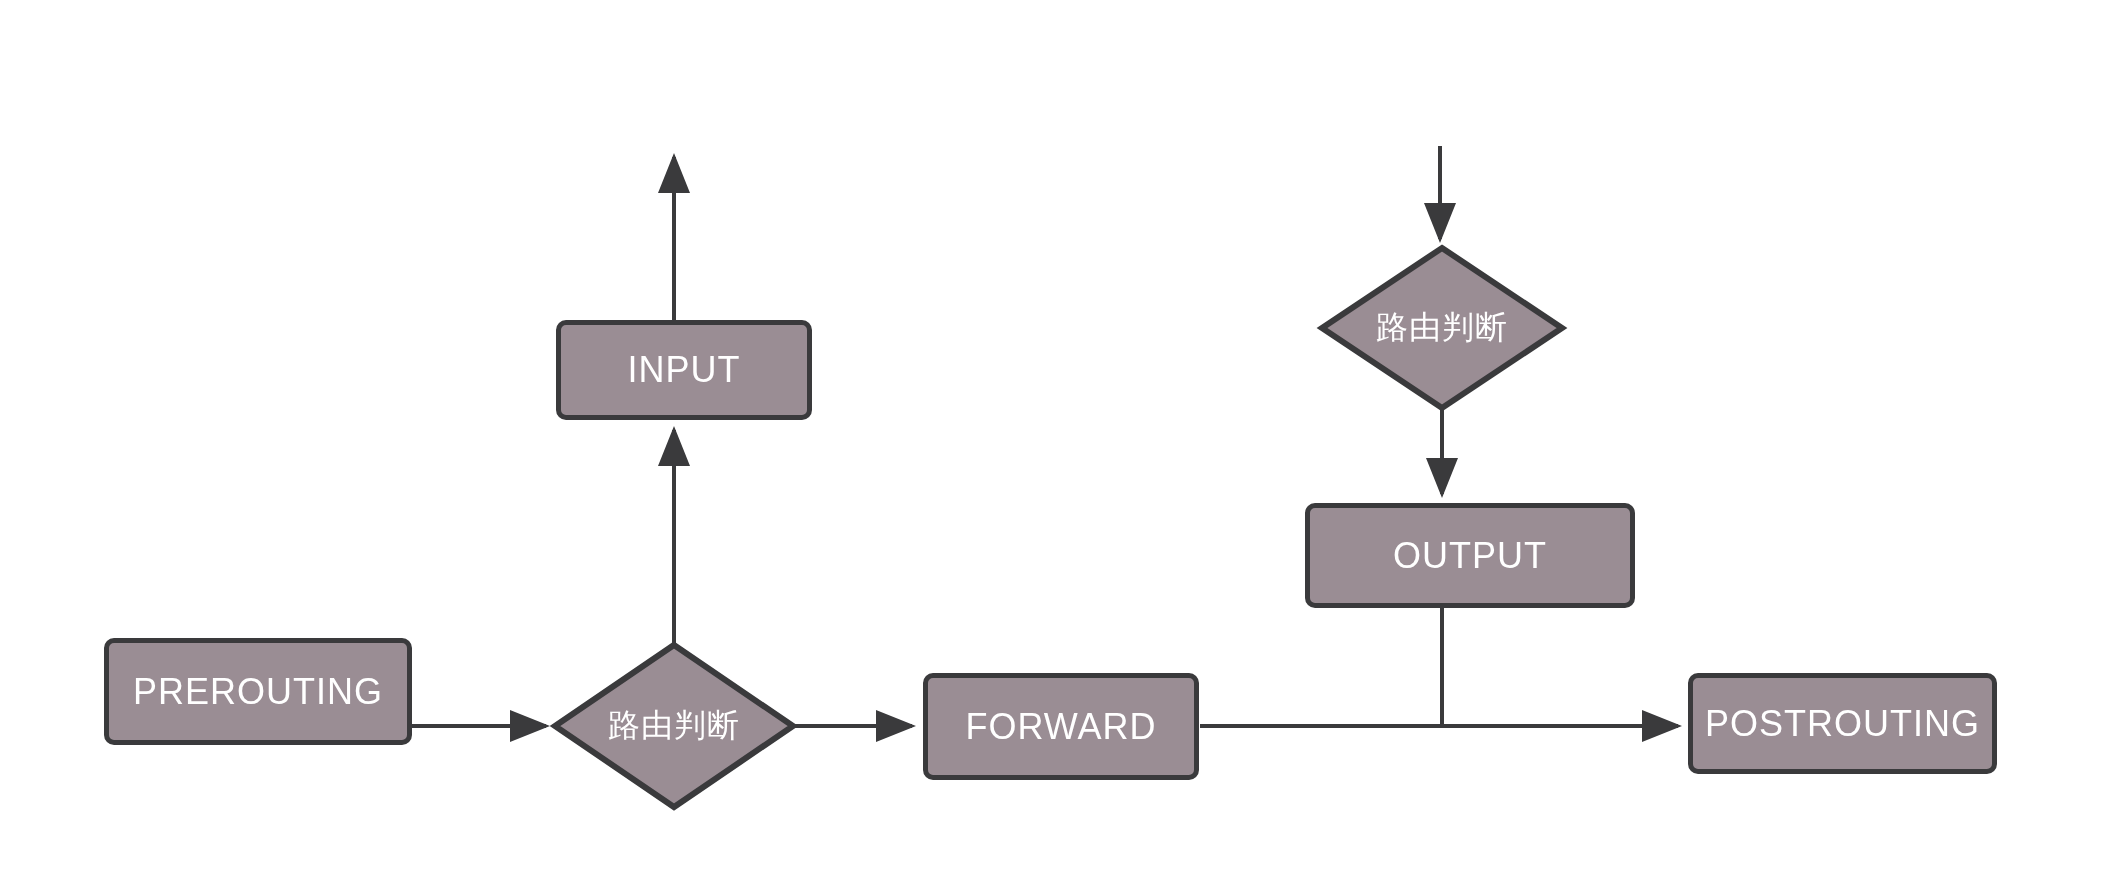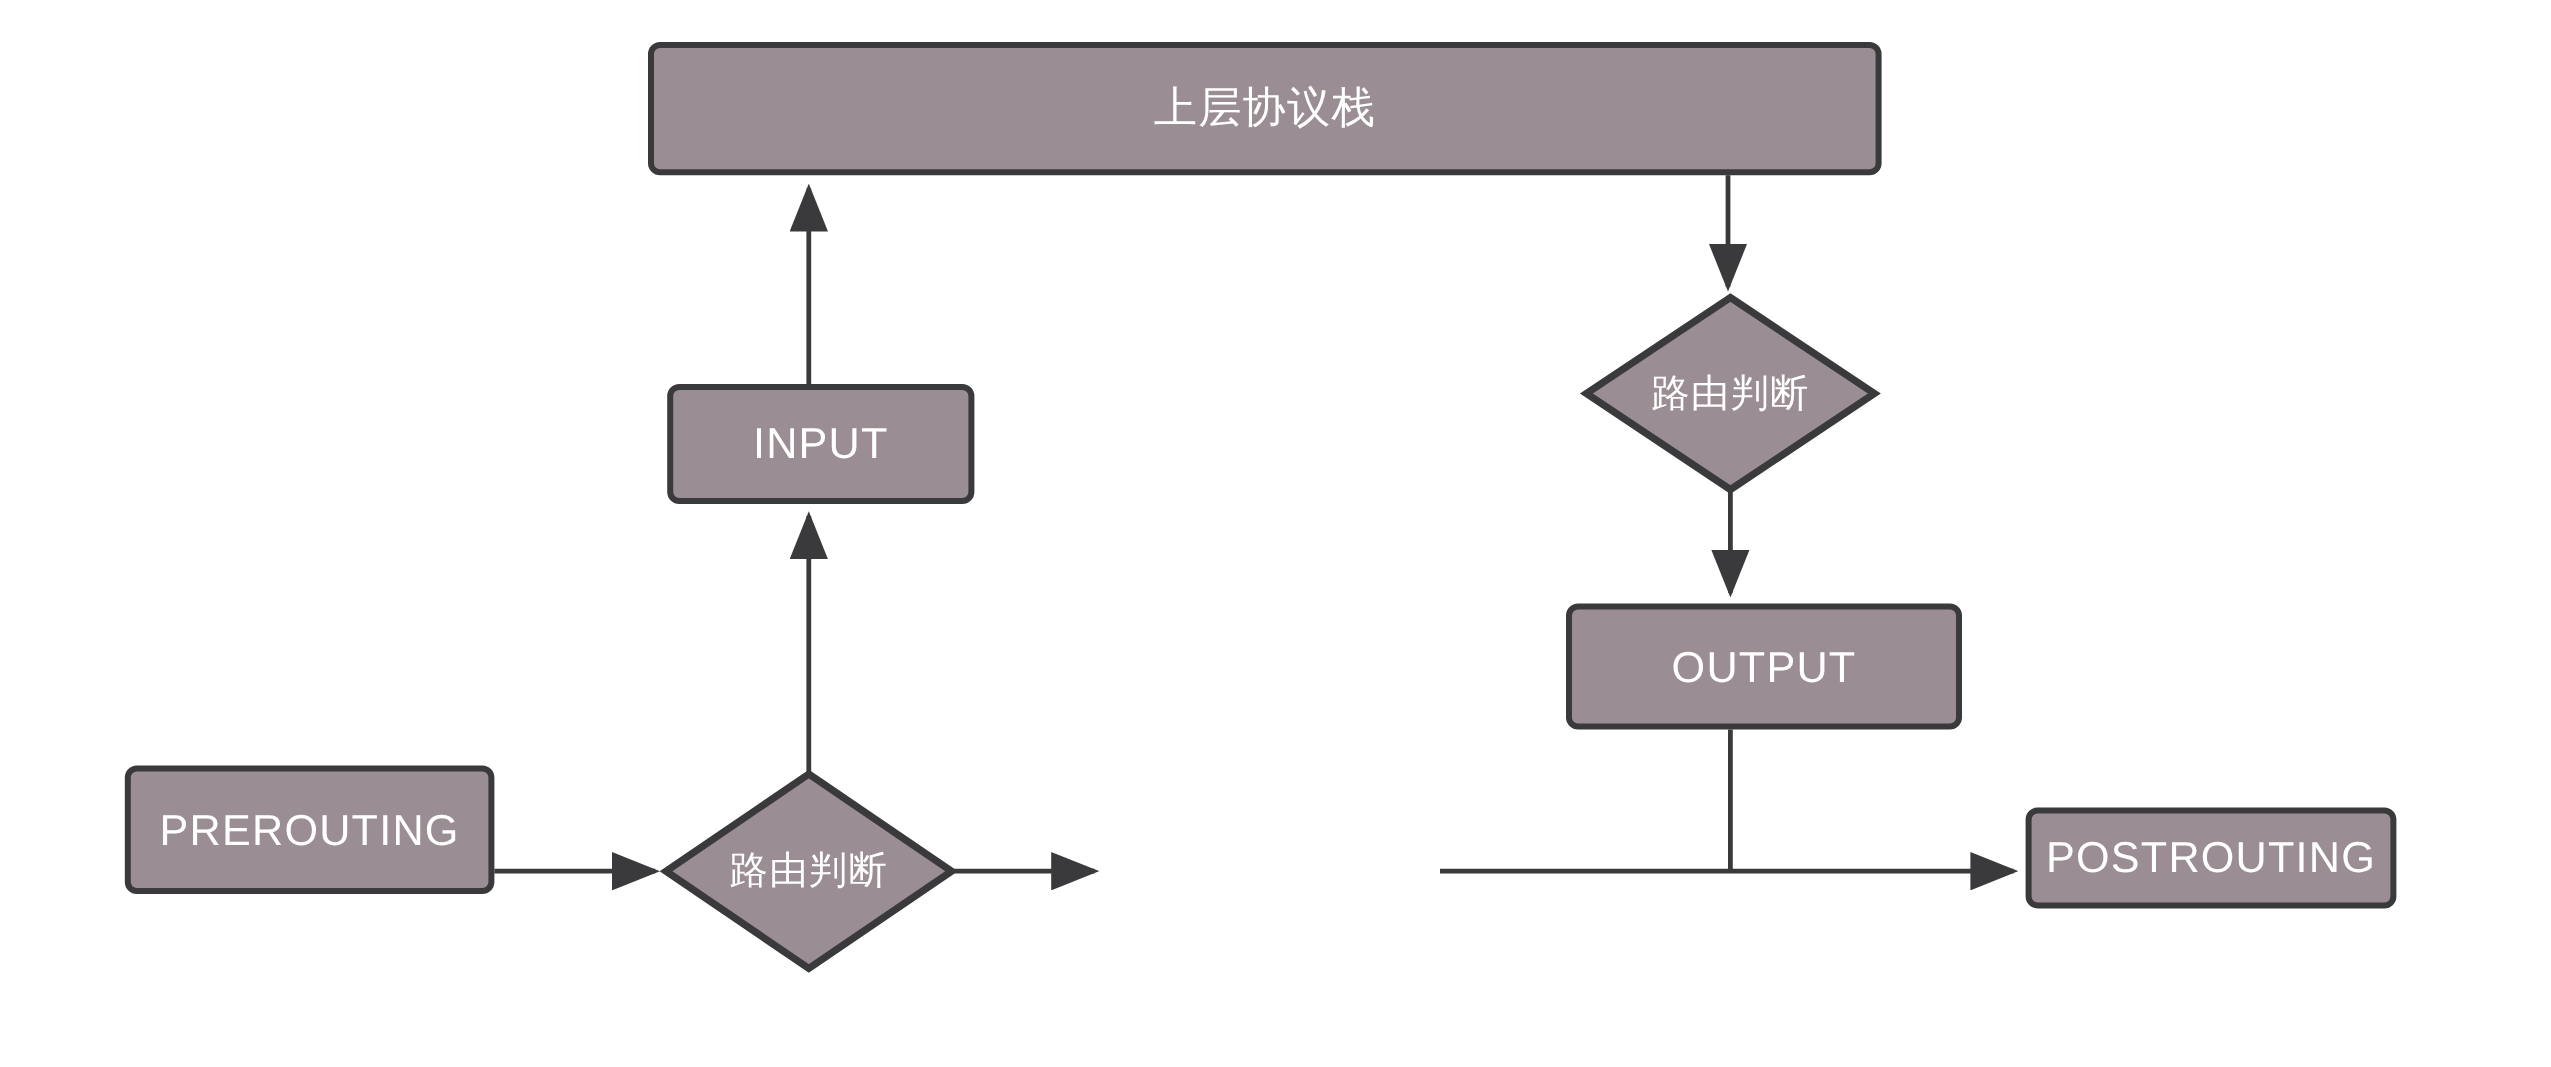--- a/index.html
+++ b/index.html
@@ -83,38 +83,38 @@
     <line class="wire" x1="1442" y1="608" x2="1442" y2="726"></line>
 
     <line class="wire" x1="793" y1="726" x2="912" y2="726" marker-end="url(#arr)"></line>
 
     <line class="wire" x1="1200" y1="726" x2="1678" y2="726" marker-end="url(#arr)"></line>
 
     <polygon class="diamond" points="674,645 793,726 674,807 555,726"></polygon>
     <polygon class="diamond" points="1442,248 1562,328 1442,408 1322,328"></polygon>
   </svg>
 
-  <div class="node" style="left:540px; top:35px; width:1028px; height:111px;">
-    <span>上层协议栈</span>
-  </div>
 
   <div class="node" style="left:536px; top:320px; width:256px; height:100px;margin-left:20px;">
     <span>INPUT</span>
   </div>
 
   <div class="node" style="left:1305px; top:503px; width:330px; height:105px;">
     <span>OUTPUT</span>
   </div>
 
   <div class="node" style="left:104px; top:638px; width:308px; height:107px;">
     <span>PREROUTING</span>
   </div>
 
+  <div class="node" style="left:923px; top:673px; width:276px; height:107px;">
+    <span>FORWARD</span>
+  </div>
 
-  <div class="node" style="left:1688px; top:673px; width:309px; height:84px;">
+  <div class="node" style="left:1688px; top:673px; width:309px; height:101px;">
     <span>POSTROUTING</span>
   </div>
 
   <div class="diamond-label" style="left:554px; top:688px; width:240px; height:76px;">路由判断</div>
 
   <div class="diamond-label" style="left:1322px; top:290px; width:240px; height:76px;">路由判断</div>
 
 </div>
 
 </body></html>

